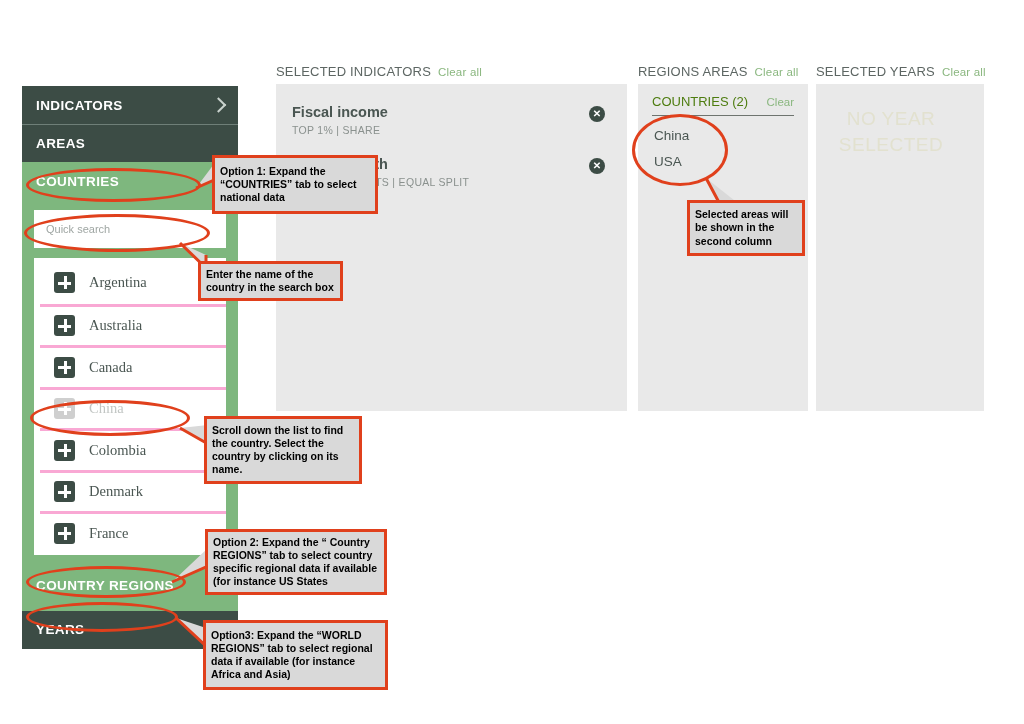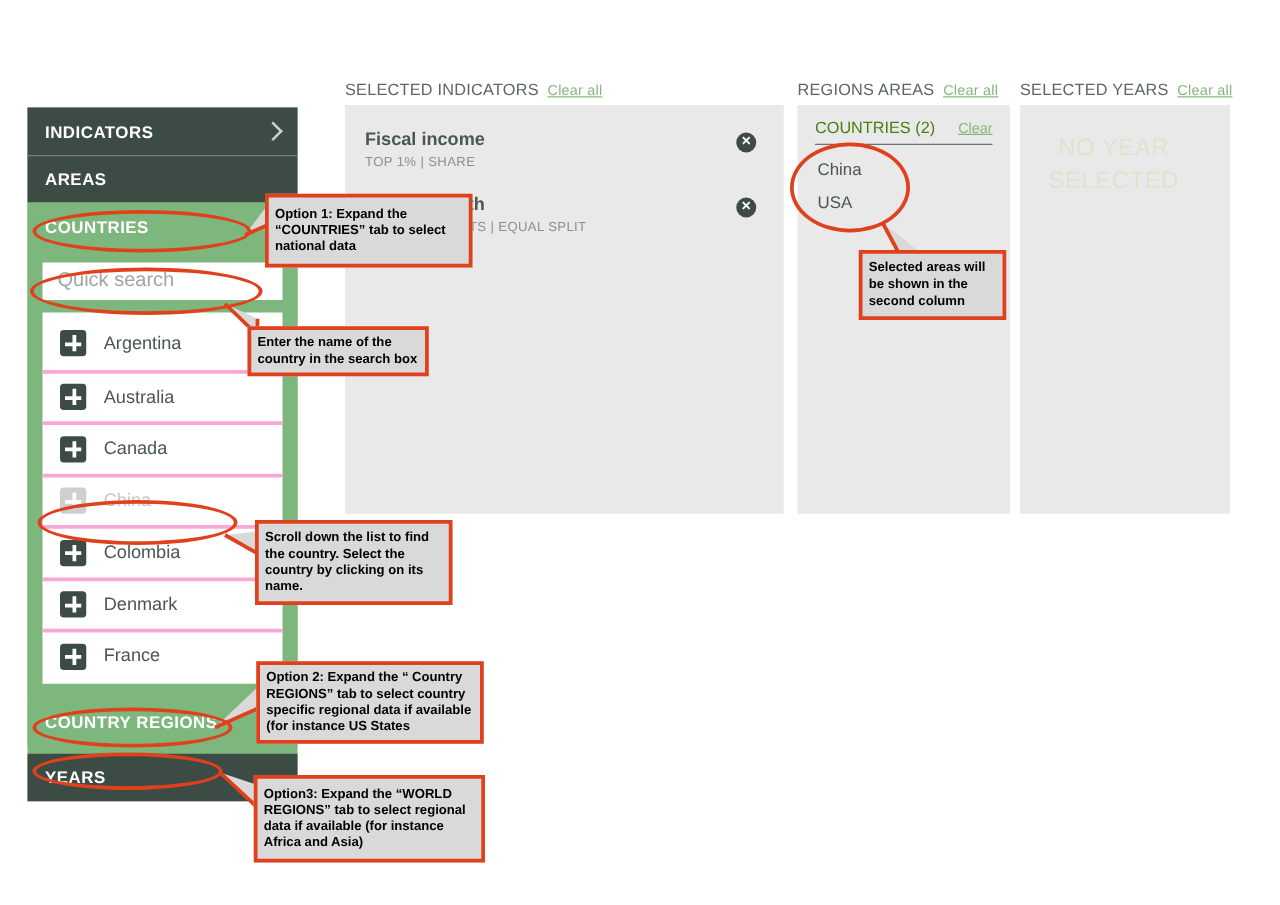--- a/index.html
+++ b/index.html
@@ -42,31 +42,32 @@
     border-right: 2px solid #c9d2cd;
     border-top: 2px solid #c9d2cd;
     transform: translateY(-50%) rotate(45deg);
   }
   .panel-body {
     background: #7eb77e;
     padding: 10px 12px 12px 12px;
   }
   #quick-search {
     background: #ffffff;
-    height: 30px;
+    height: 38px;
     display: flex; align-items: center;
     padding: 0 12px;
     color: #9fa6a3;
-    font-size: 16px;
+    font-size: 11px;
     box-sizing: border-box;
   }
   #country-list {
     background: #ffffff;
     margin-top: 10px;
-    padding: 4px 0 2px 0;
+    padding: 4px 0 2px 6px;
+    font-family: Liberation Serif, serif;
   }
   .country-row {
     display: flex; align-items: center;
     height: 41.5px;
     padding: 0 14px;
     box-sizing: border-box;
   }
   .country-row + .country-row { border-top: 3px solid #f9a8d4; }
   .plus-btn {
     width: 21px; height: 21px;
@@ -92,21 +93,20 @@
   .col-title {
     position: absolute;
     font-size: 13px;
     color: #5d6663;
     letter-spacing: 0.2px;
     white-space: nowrap;
   }
   .clear-link {
     color: #8ab77f;
     font-size: 11.5px;
-    text-decoration: underline;
     margin-left: 7px;
   }
   .panel-box {
     position: absolute;
     background: #e9e9e9;
   }
   .ind-item {
     position: absolute;
     left: 0; right: 0;
     padding: 12px 16px 10px 16px;

